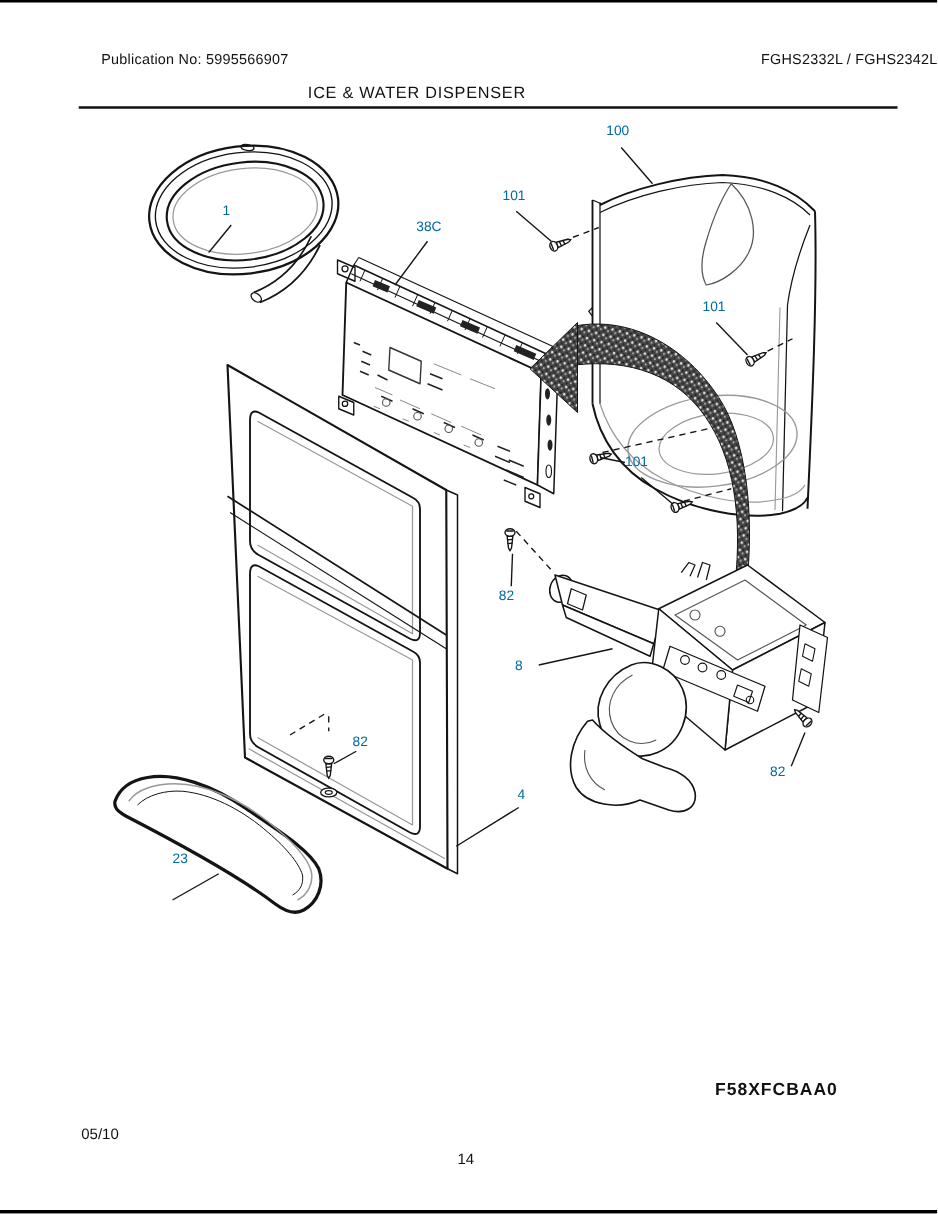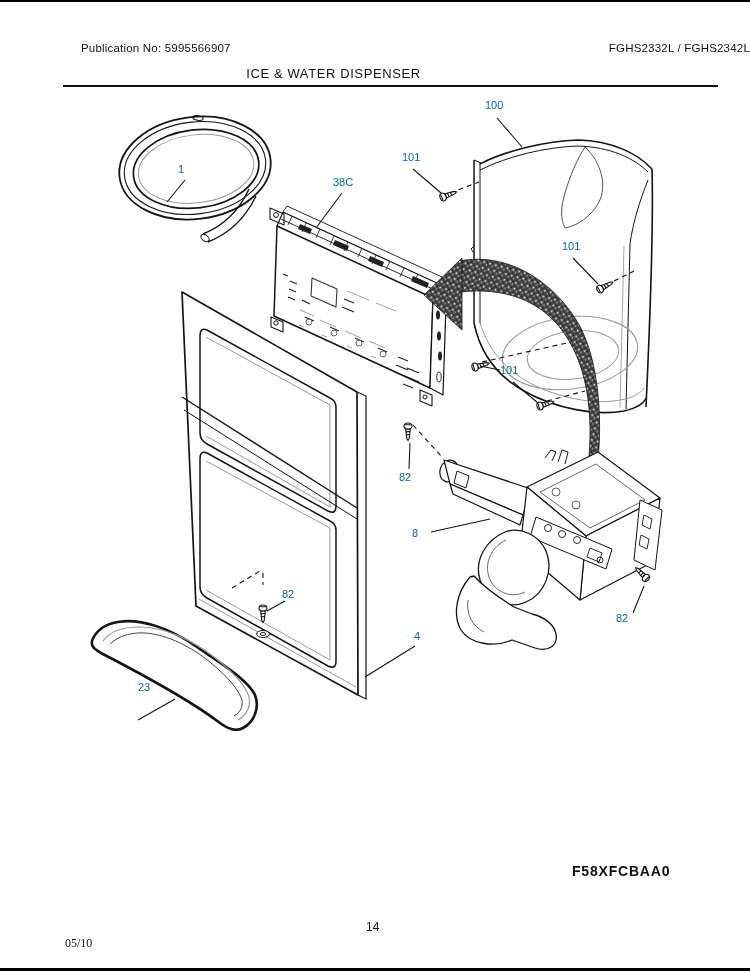--- a/index.html
+++ b/index.html
@@ -7,21 +7,21 @@
     position:relative;width:750px;height:971px;background:#fff;overflow:hidden;
     font-family:"Liberation Sans","DejaVu Sans",sans-serif;color:#111;
   }
   .edge{position:absolute;left:0;width:750px;background:#000;}
   .edge.top{top:0;height:2px;}
   .edge.bottom{top:968px;height:3px;}
   .hdr-pub{position:absolute;left:65px;top:42px;font-size:11.5px;letter-spacing:.2px;margin-left:16px;}
   .hdr-model{position:absolute;left:0;top:42px;width:750px;text-align:right;font-size:11.5px;letter-spacing:.2px;}
   .hdr-title{position:absolute;left:0;top:66px;width:667px;text-align:center;font-size:13px;letter-spacing:.6px;}
   .hdr-rule{position:absolute;left:63px;top:85px;width:655px;height:1.5px;background:#111;}
-  .ftr-date{position:absolute;left:65px;top:936px;font-size:12px;font-family:Liberation Serif, serif;}
+  .ftr-date{position:absolute;left:65px;top:900px;font-size:12px;}
   .ftr-page{position:absolute;left:366px;top:920px;font-size:12px;text-align:center;}
   .diagram-code{position:absolute;left:572px;top:843px;font-size:14px;font-weight:bold;letter-spacing:.8px;margin-top:20px;}
   .callout{position:absolute;font-size:11px;color:#0369a1;}
   svg.art{position:absolute;left:0;top:0;}
 </style>
 </head>
 <body>
 
 <div class="page">
 

